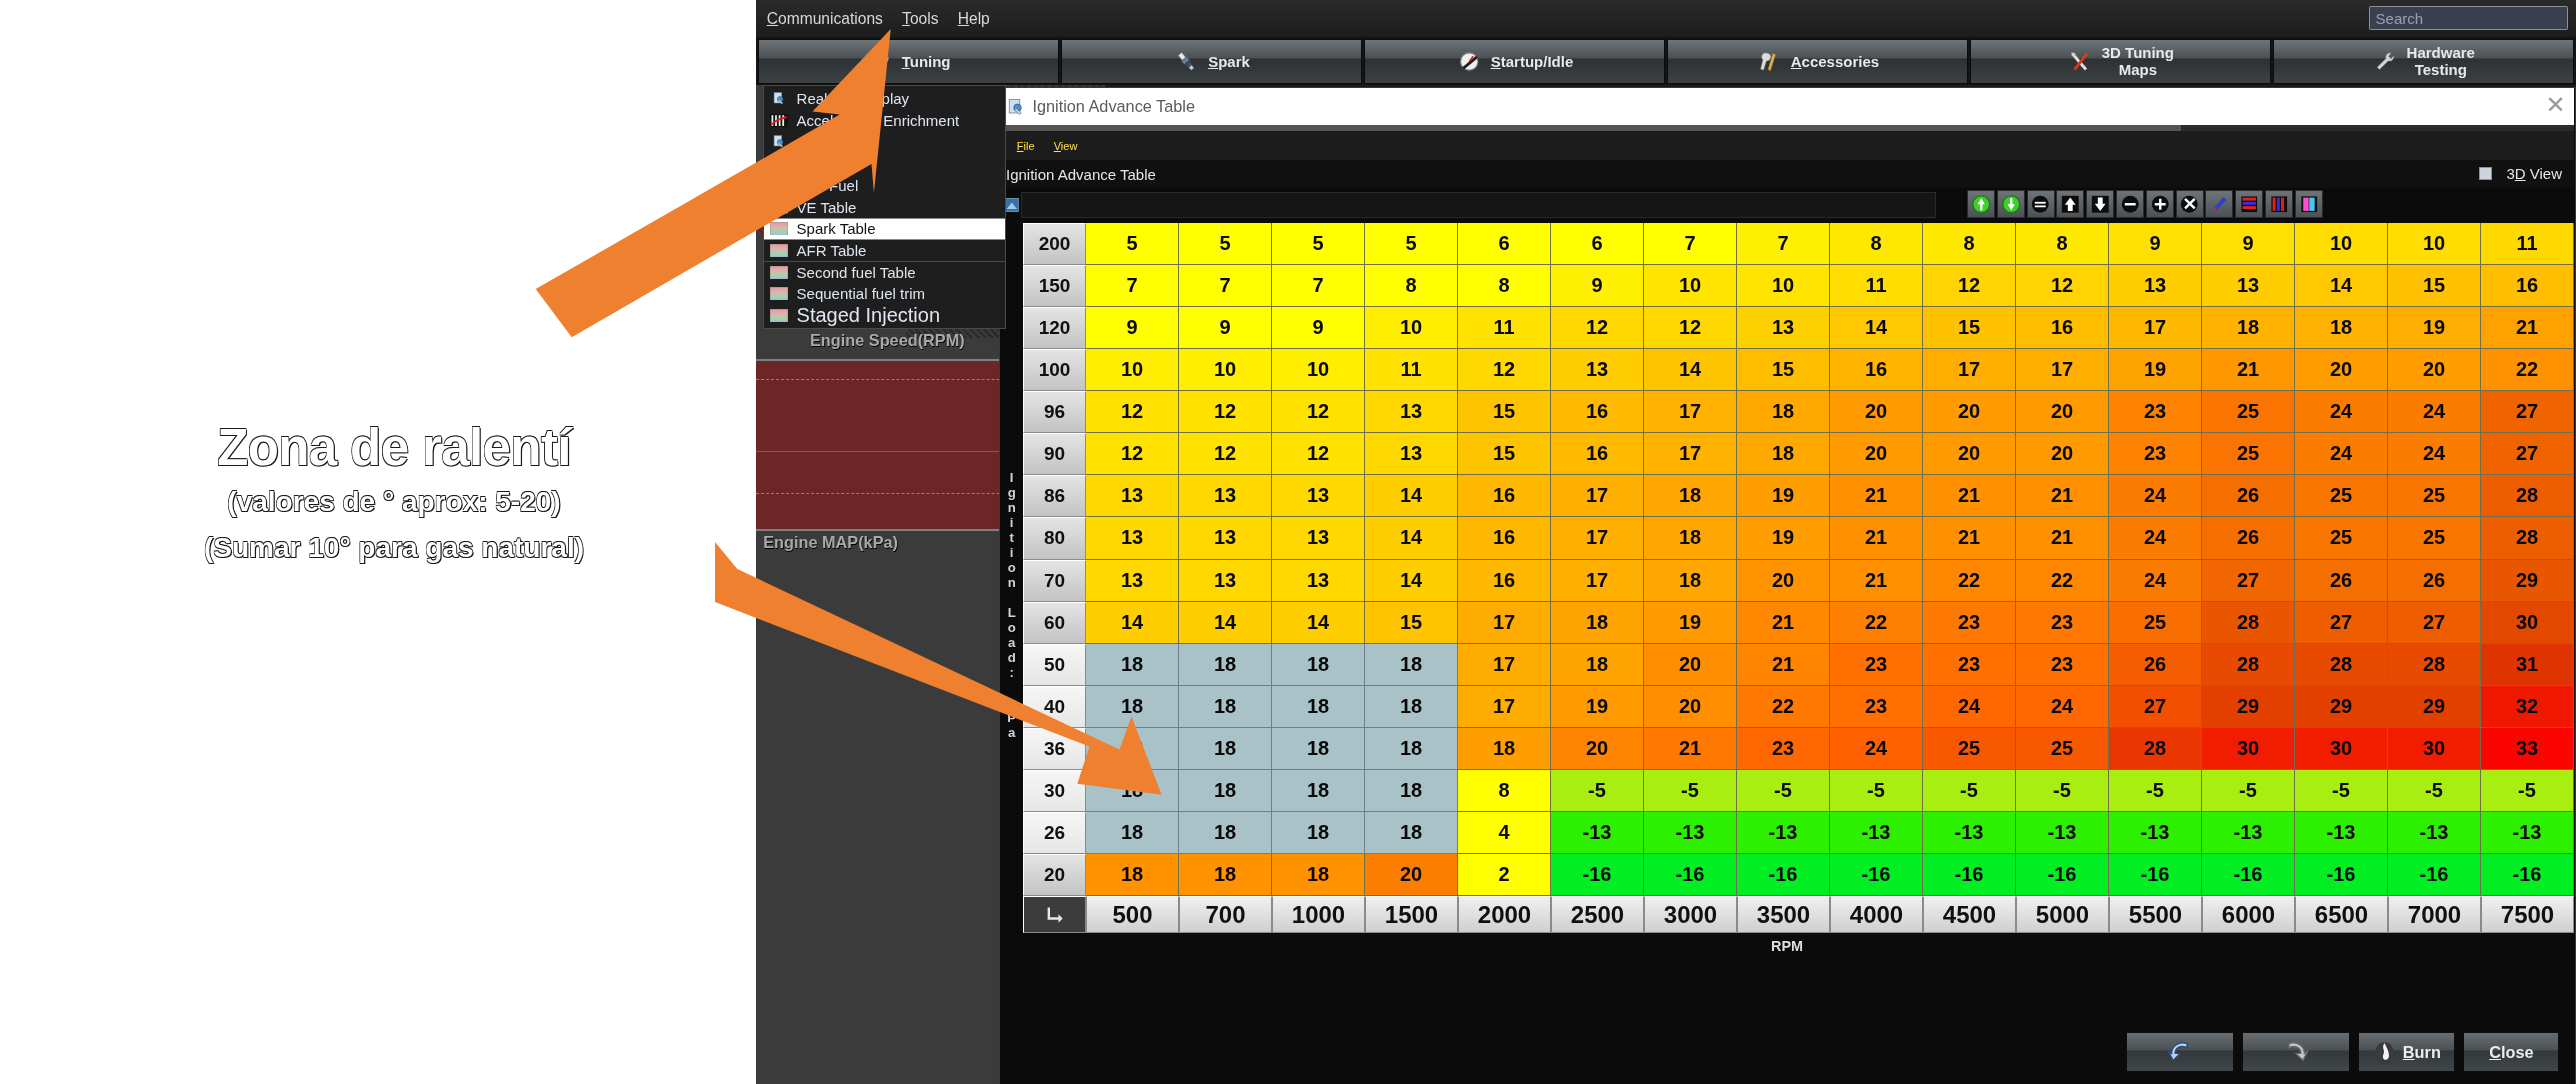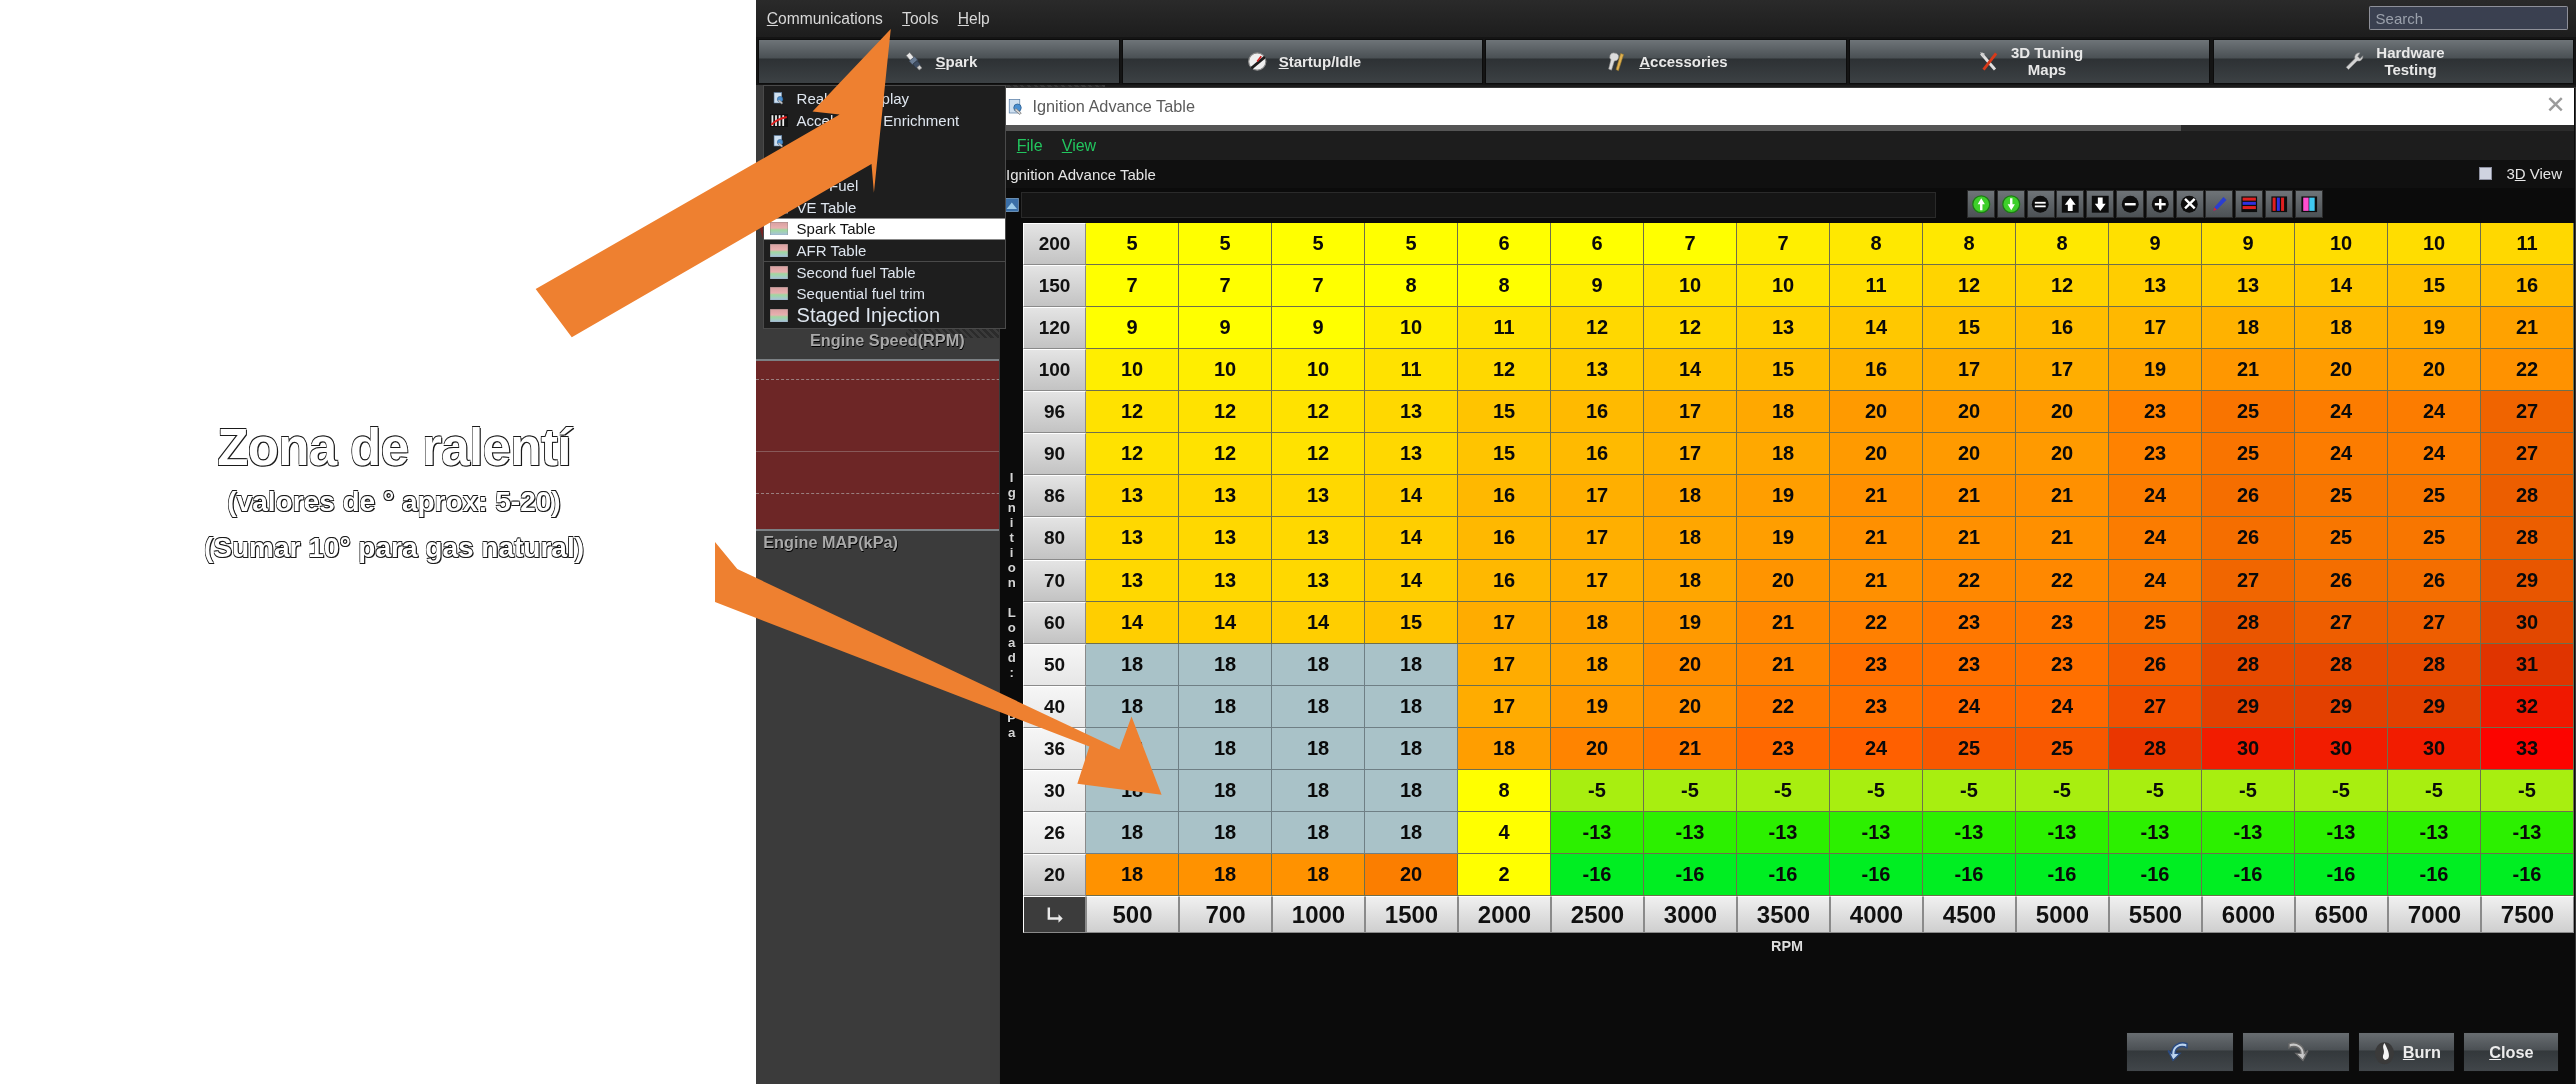--- a/index.html
+++ b/index.html
@@ -97,21 +97,21 @@
   #dlg-title-ico { width: 18px; height: 18px; margin-right: 7.2px; }
   #dlg-title-txt { color: #5b5b5b; font-size: 16.3px; }
   #dlg-close { position: absolute; right: 8.4px; top: 5.4px; color: #9b9b9b; font-size: 24px;
     line-height: 24px; font-weight: 300; }
   #dlg-scroll { position: absolute; left: 0; top: 37px; width: 1574px; height: 6px;
     background: #2b2b2b; }
   #dlg-scroll i { position: absolute; left: 0; top: 0; width: 75%; height: 6px; background: #555; }
 
   #dlg-menubar { position: absolute; left: 0; top: 43px; width: 1574px; height: 29px;
     background: #1d1d1d; display: flex; align-items: center; padding-left: 7.2px; }
-  .dlg-menu { color: #22c55e; font-size: 16px; padding: 1.2px 9.6px; }
+  .dlg-menu { color: #fde047; font-size: 11px; padding: 1.2px 9.6px; }
   .dlg-menu .u { text-decoration: underline; }
 
   #dlg-subbar { position: absolute; left: 0; top: 72px; width: 1574px; height: 28px;
     background: #101010; display: flex; align-items: center; padding-left: 6px; }
   #dlg-subtitle { color: #e6e6e6; font-size: 15px; }
   #view3d { position: absolute; right: 12px; top: 4.8px; display: flex; align-items: center; gap: 14px; }
   #view3d-box { width: 13.2px; height: 13.2px; background: #cfd3e0; border: 0.6px solid #8d90a0; }
   #view3d-lbl { color: #e6e6e6; font-size: 15px; }
   #view3d-lbl .u { text-decoration: underline; }
 
@@ -183,20 +183,26 @@
 <div id="app-window">
 
   <div id="menubar">
     <div class="menu-item"><span class="u">C</span>ommunications</div>
     <div class="menu-item"><span class="u">T</span>ools</div>
     <div class="menu-item"><span class="u">H</span>elp</div>
     <div id="search-box">Search</div>
   </div>
 
   <div id="toolbar">
+    <div class="tab">
+      <svg class="tab-ico" viewBox="0 0 40 40">
+        <path d="M28 6a9 9 0 0 0-10.6 11.6L6 29l5 5 11.4-11.4A9 9 0 0 0 34 12l-5 5-4-4 5-5a9 9 0 0 0-2-2z" fill="#d9d9d9" stroke="#8f8f8f"></path>
+      </svg>
+      <span class="lbl"><span class="u">T</span>uning</span>
+    </div>
     <div class="tab">
       <svg class="tab-ico" viewBox="0 0 40 40">
         <g transform="rotate(-40 20 20)">
           <rect x="16" y="3" width="8" height="11" fill="#e9e9e9" stroke="#777"></rect>
           <rect x="14" y="14" width="12" height="8" fill="#6a7d95" stroke="#49566a"></rect>
           <rect x="15" y="22" width="10" height="9" fill="#3f4e63" stroke="#2a3442"></rect>
           <rect x="17" y="31" width="6" height="6" fill="#cfcfcf" stroke="#888"></rect>
         </g>
       </svg>
       <span class="lbl"><span class="u">S</span>park</span>

